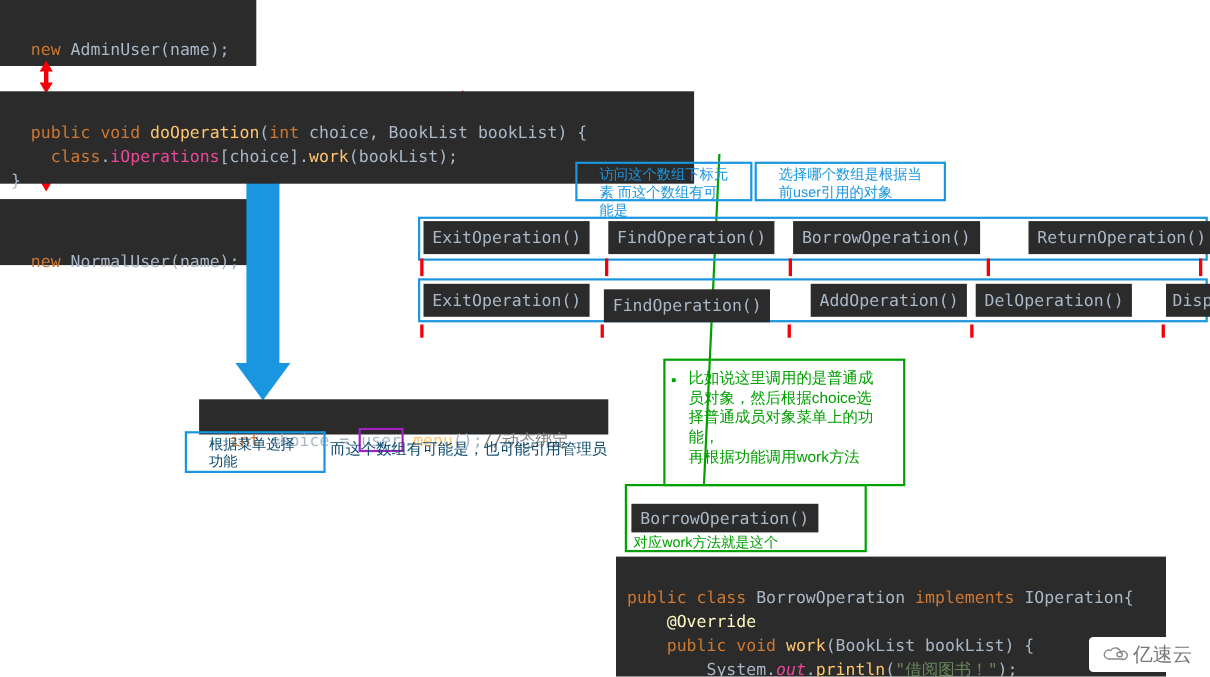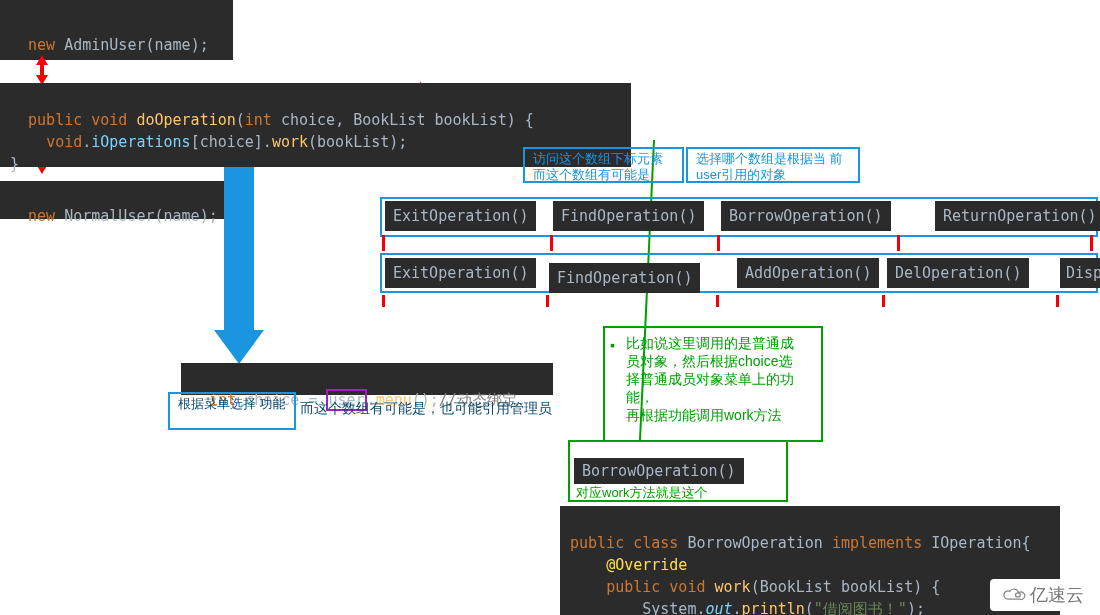--- a/index.html
+++ b/index.html
@@ -20,24 +20,24 @@
     color: #A9B7C6;
     position: absolute;
     padding: 4px 10px 4px 10px;
     line-height: 22px;
     white-space: pre;
   }
 
   .kw { color: #CC7832; }
   .type { color: #A9B7C6; }
   .fn { color: #FFC66D; }
-  .field { color: #7dd3fc; }
+  .field { color: #ec4899; }
   .this { color: #CC7832; }
   .str { color: #6A8759; }
-  .ann { color: #fde047; }
+  .ann { color: #fef9c3; }
   .comment { color: #808080; }
   .ital { font-style: italic; }
   .implements { color: #CC7832; }
 
   
   .arrow-red-dbl-up {
     position: absolute;
     width: 12px;
     height: 30px;
     left: 36px;
@@ -160,21 +160,21 @@
   .purple-inline-box {
     border: 2px solid #a020c0;
   }
 
   
   .blue-out-box {
     position: absolute;
     border: 2px solid #1a95e0;
     font-size: 13px;
     color: #1a95e0;
-    padding: 2px 8px;
+    padding: 2px 20px;
     font-family: "SimSun","Microsoft YaHei",sans-serif;
     line-height: 16px;
     box-sizing: border-box;
   }
 
   .green-note {
     position: absolute;
     color: #00a000;
     font-size: 14px;
     font-family: "SimSun","Microsoft YaHei",sans-serif;
@@ -241,36 +241,36 @@
   </div>
 
 <div class="code" style="left:0; top:90px; width:360px; height:32px; padding-top:10px;">
   <span>user</span>.<span class="fn">doOperation</span>(<span class="blue-inline-box"><span>choice</span>,<span>bookList</span></span>);
 </div>
 
 <div class="arrow-red-dbl-down">
     <div class="stem"></div>
   </div>
 
-<div class="code" style="left:0; top:181px; width:219px; height:32px; padding-top:2px;">
+<div class="code" style="left:0; top:181px; width:219px; height:32px; padding-top:24px;">
   <span class="kw">new</span> <span class="type">NormalUser</span>(<span>name</span>);
 </div>
 
 <div class="big-blue-arrow">
   <div class="stem"></div>
     <div class="head"></div>
 </div>
 <div class="big-red-arrow">
   <div class="body"></div>
     <div class="head"></div>
 </div>
 
 <div class="code" style="left:469; top:83px; width:611px; height:76px;">
   <span class="kw"></span><span><span class="kw">public void</span> <span class="fn">doOperation</span>(<span class="kw">int</span> <span>choice</span>, <span>BookList</span> <span>bookList</span>) {</span>
-    <span class="this">void</span>.<span class="field">iOperations</span>[<span>choice</span>].<span class="fn">work</span>(<span>bookList</span>);
+    <span class="this">class</span>.<span class="field">iOperations</span>[<span>choice</span>].<span class="fn">work</span>(<span>bookList</span>);
 }
 </div>
 
 <div class="blue-out-box" style="left:523px; top:147px; width:161px; height:36px;">访问这个数组下标元素
 而这个数组有可能是</div>
 <div class="blue-out-box" style="left:686px; top:147px; width:174px; height:36px;">选择哪个数组是根据当
 前user引用的对象</div>
 
 <div class="blue-out-box" style="left:380px; top:197px; width:718px; height:40px; padding:0;"></div>
 <div class="blue-out-box" style="left:380px; top:253px; width:718px; height:40px; padding:0;"></div>

